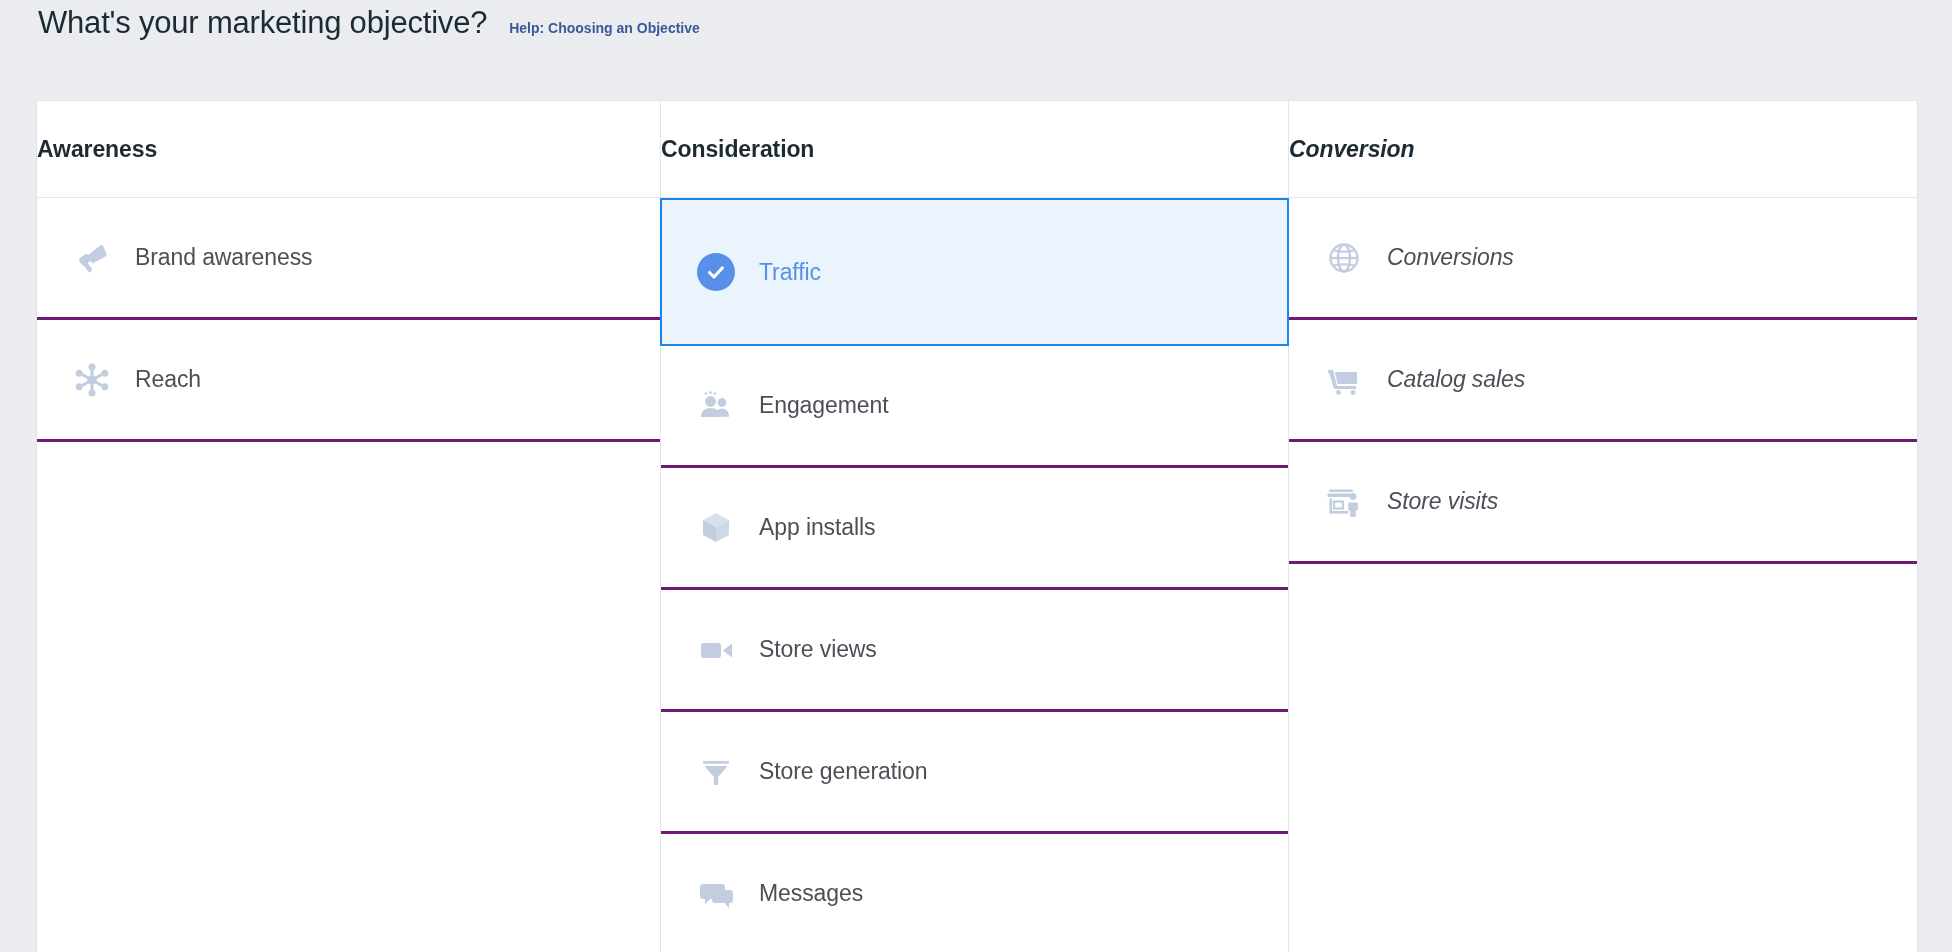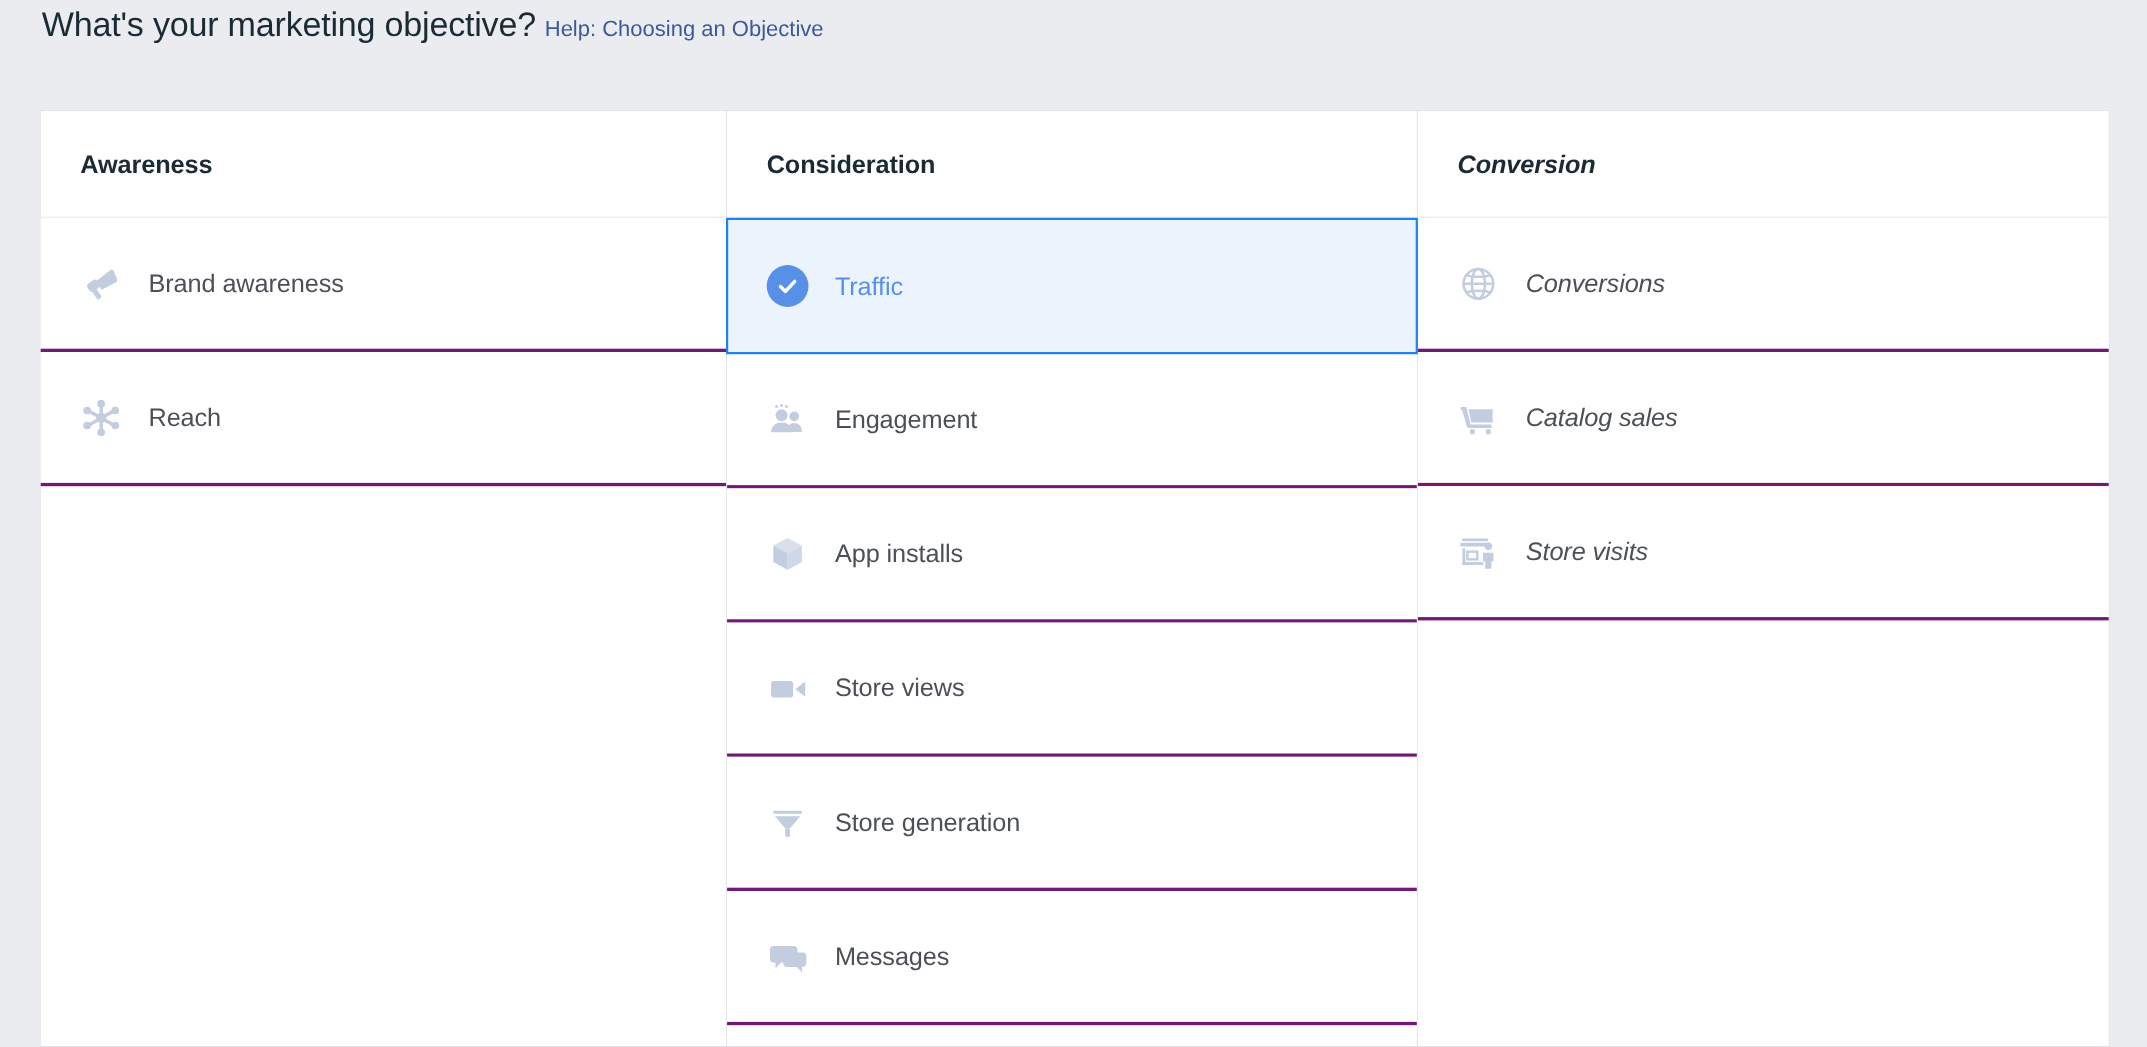--- a/index.html
+++ b/index.html
@@ -23,24 +23,24 @@
     box-sizing: border-box;
   }
   .page-title {
     font-size: 31px;
     color: #1c2b33;
     font-weight: 400;
     letter-spacing: -0.2px;
     white-space: nowrap;
   }
   .help-link {
-    font-size: 20px;
+    font-size: 14px;
     color: #3b5998;
-    font-weight: 400;
-    margin-left: 8px;
+    font-weight: 700;
+    margin-left: 22px;
     cursor: pointer;
     text-decoration: none;
     white-space: nowrap;
   }
 
   
   .objective-card {
     position: absolute;
     left: 36px;
     top: 100px;
@@ -58,21 +58,20 @@
     position: relative;
   }
   .col-awareness   { width: 624px; border-right: 1px solid #e3e5e9; }
   .col-consider    { width: 628px; border-right: 1px solid #e3e5e9; }
   .col-conversion  { width: 628px; flex: 1; font-style: italic; }
 
   .column-header {
     height: 97px;
     display: flex;
     align-items: center;
-    padding-left: 36px;
     box-sizing: border-box;
     font-size: 23px;
     font-weight: 700;
     color: #1c2b33;
     border-bottom: 1px solid #e3e5e9;
     letter-spacing: -0.1px;
   }
 
   .objective-row {
     height: 122px;
@@ -98,21 +97,21 @@
     color: #4b4f56;
     letter-spacing: -0.1px;
   }
 
   .objective-row.is-selected {
     background: #ebf4fd;
     border: 2px solid #1b84ee;
     border-bottom: 2px solid #1b84ee;
     margin: 0 -1px;
     padding-left: 31px;
-    height: 124px;
+    height: 148px;
     position: relative;
     z-index: 2;
   }
   .objective-row.is-selected .row-label {
     color: #5890e8;
   }
 
   .check-circle {
     width: 38px;
     height: 38px;

